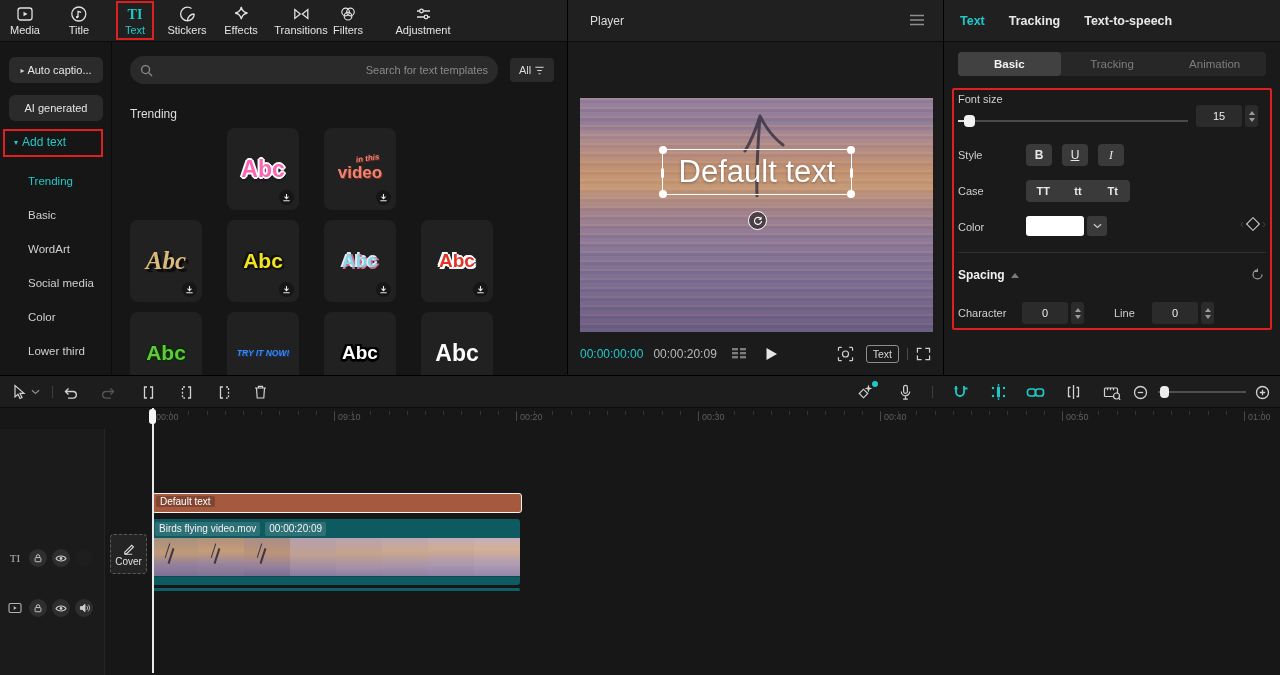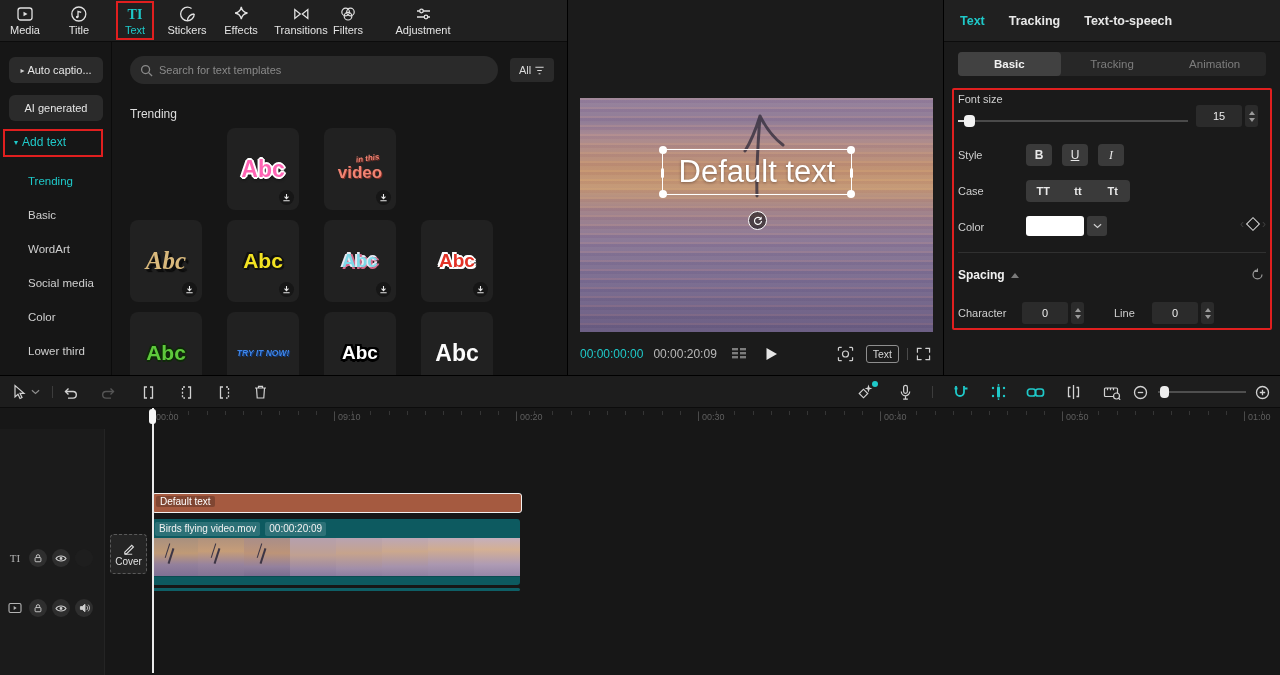--- a/index.html
+++ b/index.html
@@ -26,21 +26,21 @@
   .sidebar { position:absolute; left:0; top:42px; width:112px; height:333px; background:#161616; border-right:1px solid #0b0b0b; }
   .side-pill { position:absolute; left:9px; width:94px; height:26px; background:#2b2b2b; border:none; border-radius:6px; color:#e6e6e6; font-size:11px; display:flex; align-items:center; justify-content:center; gap:3px; cursor:pointer; font-family:inherit; }
   .tri { font-size:8px; color:#cfcfcf; }
   .add-text-row { position:absolute; left:14px; top:135px; display:flex; align-items:center; gap:4px; color:#1fc9c9; font-size:12px; cursor:pointer; }
   .side-item { position:absolute; left:28px; font-size:11.5px; color:#cfcfcf; cursor:pointer; }
   .side-item.sel { color:#1fc9c9; }
 
   
   .templates { position:absolute; left:112px; top:42px; width:456px; height:333px; background:#161616; }
   .search-bar { position:absolute; left:18px; top:14px; width:368px; height:28px; background:#2a2a2a; border-radius:14px; display:flex; align-items:center; padding:0 10px; gap:6px; }
-  .search-bar input { flex:1; background:transparent; border:none; outline:none; color:#cfcfcf; font-size:11px; font-family:inherit; }
+  .search-bar input { flex:1; background:transparent; border:none; outline:none; color:#cfcfcf; font-size:11px; font-family:inherit;text-align:right; }
   .search-bar input::placeholder { color:#8a8a8a; }
   .filter-chip { position:absolute; left:398px; top:16px; width:44px; height:24px; background:#2a2a2a; border-radius:4px; display:flex; align-items:center; justify-content:center; gap:3px; color:#d9d9d9; font-size:11px; cursor:pointer; }
   .section-title { position:absolute; left:18px; top:65px; font-size:12px; color:#dedede; }
   .card { position:absolute; width:72px; height:82px; background:#212121; border-radius:8px; display:flex; align-items:center; justify-content:center; cursor:pointer; overflow:hidden; }
   .dl { position:absolute; right:5px; bottom:5px; width:15px; height:15px; border-radius:50%; background:rgba(20,20,20,.85); display:flex; align-items:center; justify-content:center; }
   .cc { text-align:center; line-height:1.05; }
   .c-default { font-size:13px; color:#f0f0f0; }
   .c-pink { font-size:23px; font-weight:800; color:#ff64b4; text-shadow:-2px 0 #fff,2px 0 #fff,0 -2px #fff,0 2px #fff,-1px -1px #fff,1px 1px #fff,1px -1px #fff,-1px 1px #fff,0 3px 3px rgba(0,0,0,.55); }
   .c-video { font-size:17px; font-weight:800; color:#f08473; text-shadow:1px 1px 0 #7c2a22; display:flex; flex-direction:column; align-items:center; }
   .c-video .sub { font-size:8px; font-style:italic; transform:rotate(-8deg) translateX(8px); margin-bottom:-1px; }
@@ -338,20 +338,28 @@
       <div class="card" style="left:212px;top:270px">
         <div class="cc c-outline2">Abc</div>
       </div>
       <div class="card" style="left:309px;top:270px">
         <div class="cc c-white">Abc</div>
       </div>
     </div>
   </div>
 
   <div id="player-panel" class="panel">
+    <div class="p-header">
+      <span class="p-title">Player</span>
+      <span class="p-menu">
+          <svg width="16" height="14" viewBox="0 0 16 14" stroke="#8e8e8e" stroke-width="1.6">
+            <path d="M1 2.5h14M1 7h14M1 11.5h14"></path>
+          </svg>
+        </span>
+    </div>
     <div class="video">
       <svg class="bird" width="60" height="90" viewBox="0 0 60 90" fill="none">
         <path d="M30 4 C25 20 20 31 15 39 M30 4 C37 18 45 27 53 33 M30 4 C28 32 26 56 27 84" stroke="#36303f" stroke-width="3" stroke-linecap="round"></path>
       </svg>
       <div class="sel-box">
         <div class="overlay-text">Default text</div>
         <div class="h c" style="left:-4px;top:-4px"></div>
         <div class="h c" style="right:-4px;top:-4px"></div>
         <div class="h c" style="left:-4px;bottom:-4px"></div>
         <div class="h c" style="right:-4px;bottom:-4px"></div>

